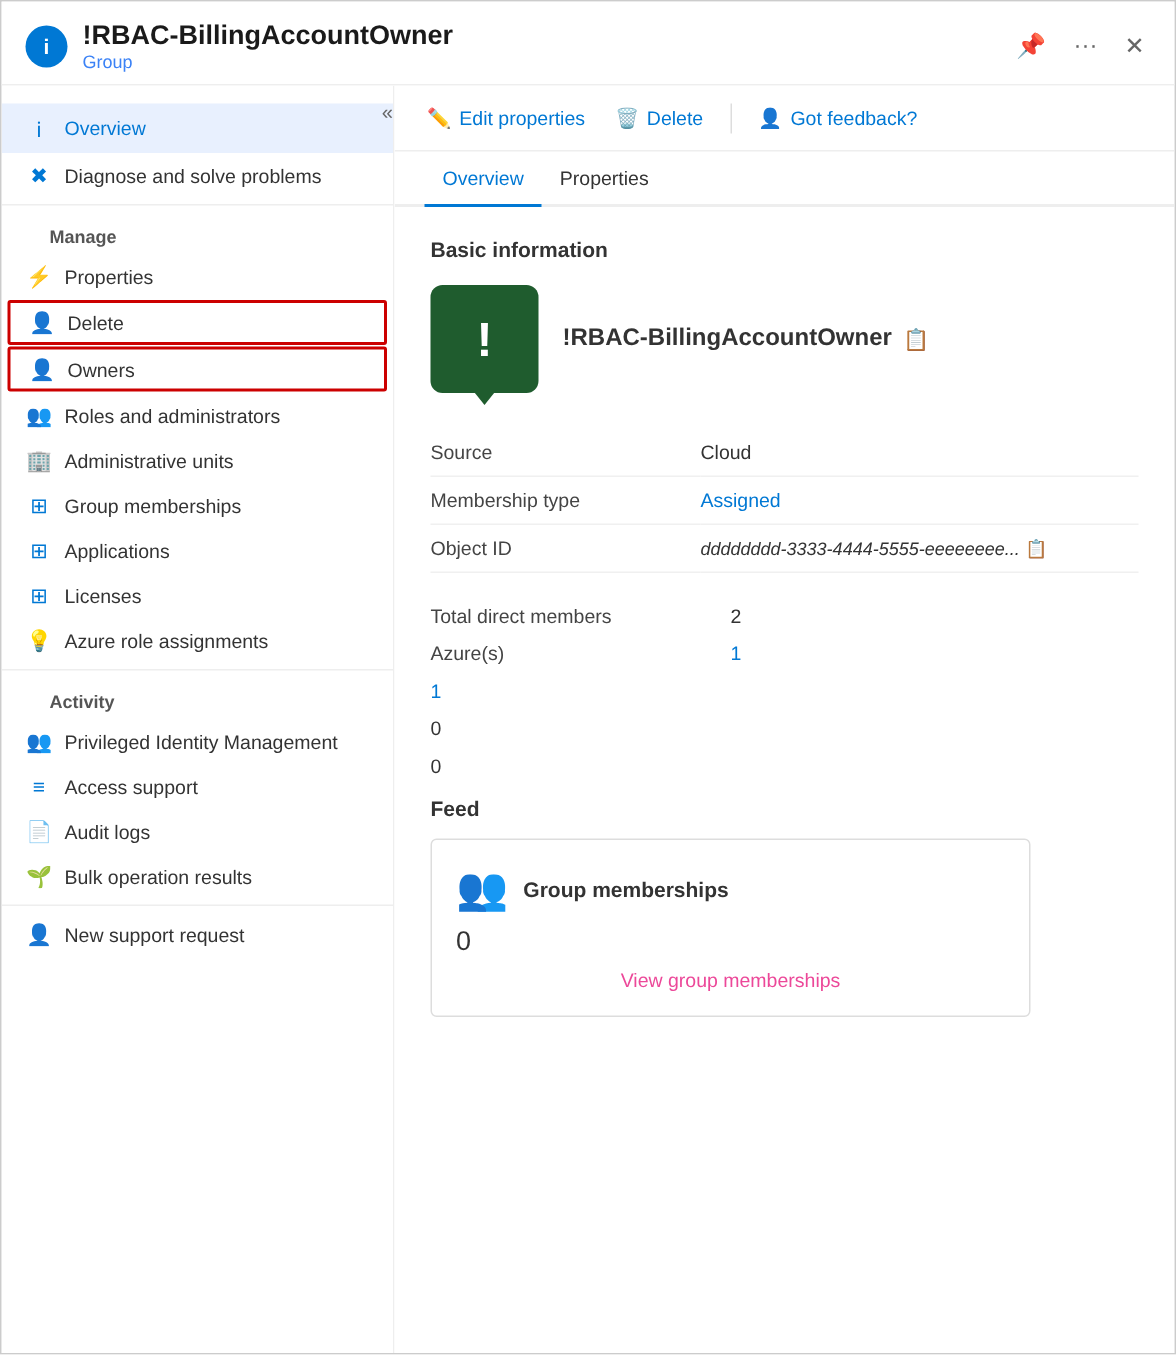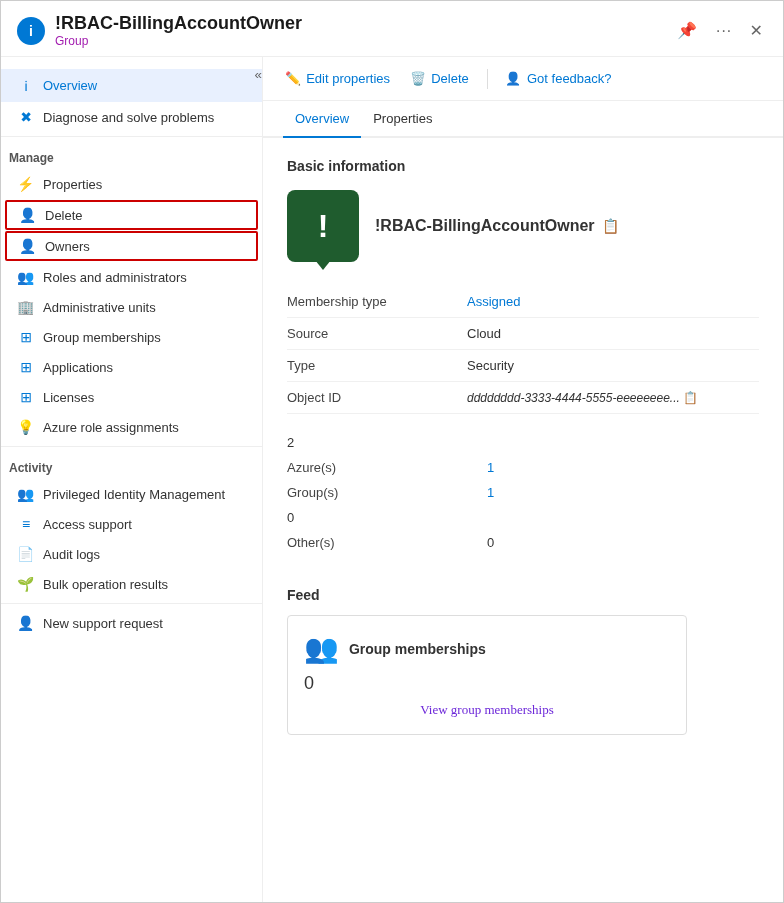--- a/index.html
+++ b/index.html
@@ -31,21 +31,21 @@
       border-radius: 50%;
       display: flex; align-items: center; justify-content: center;
       color: #fff;
       font-weight: bold;
       font-size: 14px;
       margin-right: 10px;
       flex-shrink: 0;
     }
     .header-text { flex: 1; }
     .header-title { font-size: 18px; font-weight: 600; color: #1a1a1a; }
-    .header-subtitle { font-size: 12px; color: #a21caf; }
+    .header-subtitle { font-size: 12px; color: #3b82f6; }
     .header-actions { display: flex; align-items: center; gap: 10px; }
     .header-action-btn {
       background: none; border: none; cursor: pointer; color: #666; font-size: 16px; padding: 4px;
     }
 
     
     .main-layout {
       display: flex;
       flex: 1;
       overflow: hidden;
@@ -74,21 +74,21 @@
       border: 2px solid #c00;
       margin: 1px 4px;
       border-radius: 2px;
       padding: 5px 12px;
     }
 
     .sidebar-section-label {
       font-size: 12px;
       font-weight: 600;
       color: #555;
-      padding: 10px 16px 4px 8px;
+      padding: 10px 16px 4px 32px;
     }
     .sidebar-divider {
       height: 1px;
       background: #eee;
       margin: 4px 0;
     }
     .sidebar-collapse-btn {
       position: absolute;
       right: 0;
       top: 10px;
@@ -241,40 +241,40 @@
     }
     .member-row {
       display: flex;
       align-items: center;
       padding: 5px 0;
     }
     .member-label { width: 200px; color: #444; font-weight: 500; }
     .member-value { color: #0078d4; cursor: pointer; }
     .member-value.zero { color: #333; }
 
-    .feed-section { margin-top: 32px; }
+    .feed-section { margin-top: 8px; }
     .feed-card {
       border: 1px solid #ddd;
       border-radius: 4px;
       padding: 16px;
       max-width: 400px;
     }
     .feed-card-header {
       display: flex;
       align-items: center;
       gap: 10px;
       margin-bottom: 8px;
     }
     .feed-icon {
       font-size: 28px;
       color: #0078d4;
     }
     .feed-title { font-weight: 600; font-size: 14px; }
     .feed-count { font-size: 18px; font-weight: 300; margin: 4px 0 8px 0; }
-    .feed-link { color: #6d28d9; cursor: pointer; font-size: 13px; text-align: center; display: block; font-family: Liberation Serif, serif; }
+    .feed-link { color: #ec4899; cursor: pointer; font-size: 13px; text-align: center; display: block; }
   </style>
 </head>
 <body>
 
 <div class="window">
 
   <div class="header">
     <div class="header-icon">
       <span>i</span>
     </div>
@@ -420,58 +420,53 @@
           <div class="group-avatar">!</div>
           <div class="group-name-row">
             <span class="group-name">!RBAC-BillingAccountOwner</span>
             <button class="copy-btn" title="Copy">📋</button>
           </div>
         </div>
 
         <table class="info-table">
           <tbody>
               <tr>
-            <td>Membership type</td>
-            <td><span class="link-value">Assigned</span></td>
-          </tr>
-          <tr>
             <td>Source</td>
             <td><span>Cloud</span></td>
           </tr>
           <tr>
-            <td>Type</td>
-            <td><span>Security</span></td>
+            <td>Membership type</td>
+            <td><span class="link-value">Assigned</span></td>
           </tr>
           <tr>
             <td>Object ID</td>
             <td>
               <span class="object-id">dddddddd-3333-4444-5555-eeeeeeee...</span>
               <button class="copy-btn" title="Copy" style="font-size:12px;">📋</button>
             </td>
           </tr>
         </tbody>
           </table>
 
         <div class="members-section">
           <div class="member-row">
+            <span class="member-label">Total direct members</span>
             <span>2</span>
           </div>
           <div class="member-row">
             <span class="member-label">Azure(s)</span>
             <span class="member-value">1</span>
           </div>
           <div class="member-row">
-            <span class="member-label">Group(s)</span>
             <span class="member-value">1</span>
           </div>
           <div class="member-row">
             <span class="member-value zero">0</span>
           </div>
           <div class="member-row">
-            <span class="member-label">Other(s)</span>
             <span class="member-value zero">0</span>
           </div>
         </div>
 
         <div class="feed-section">
           <div class="section-title" style="margin-bottom: 12px;">Feed</div>
           <div class="feed-card">
             <div class="feed-card-header">
               <span class="feed-icon">👥</span>
               <span class="feed-title">Group memberships</span>

